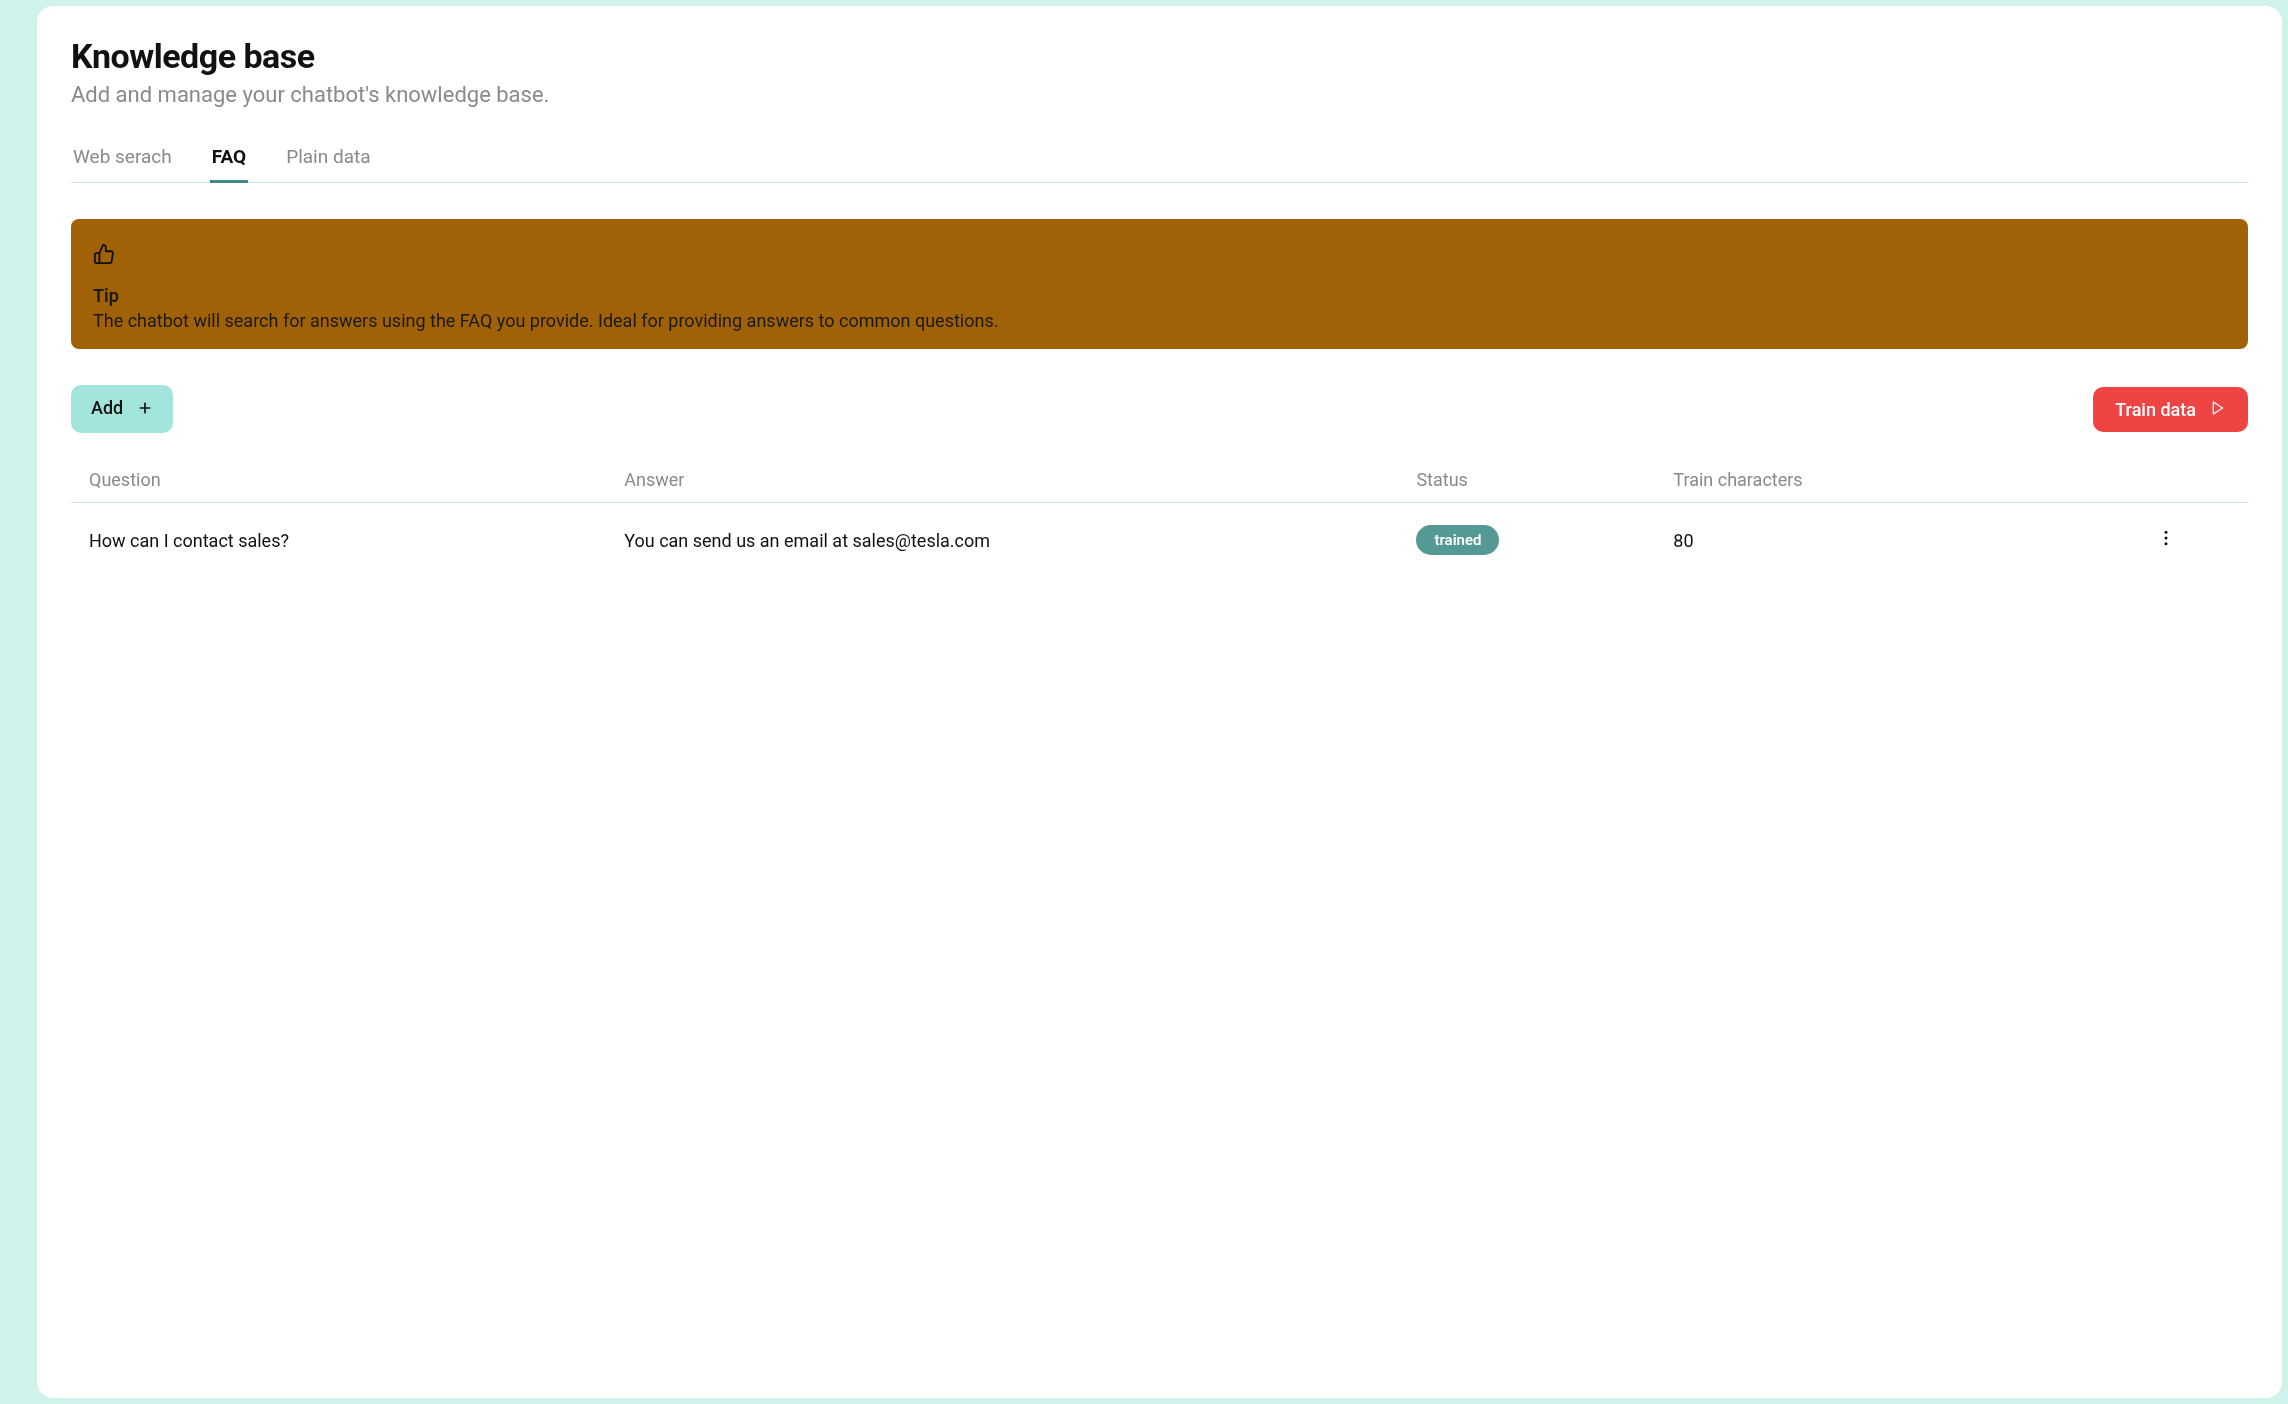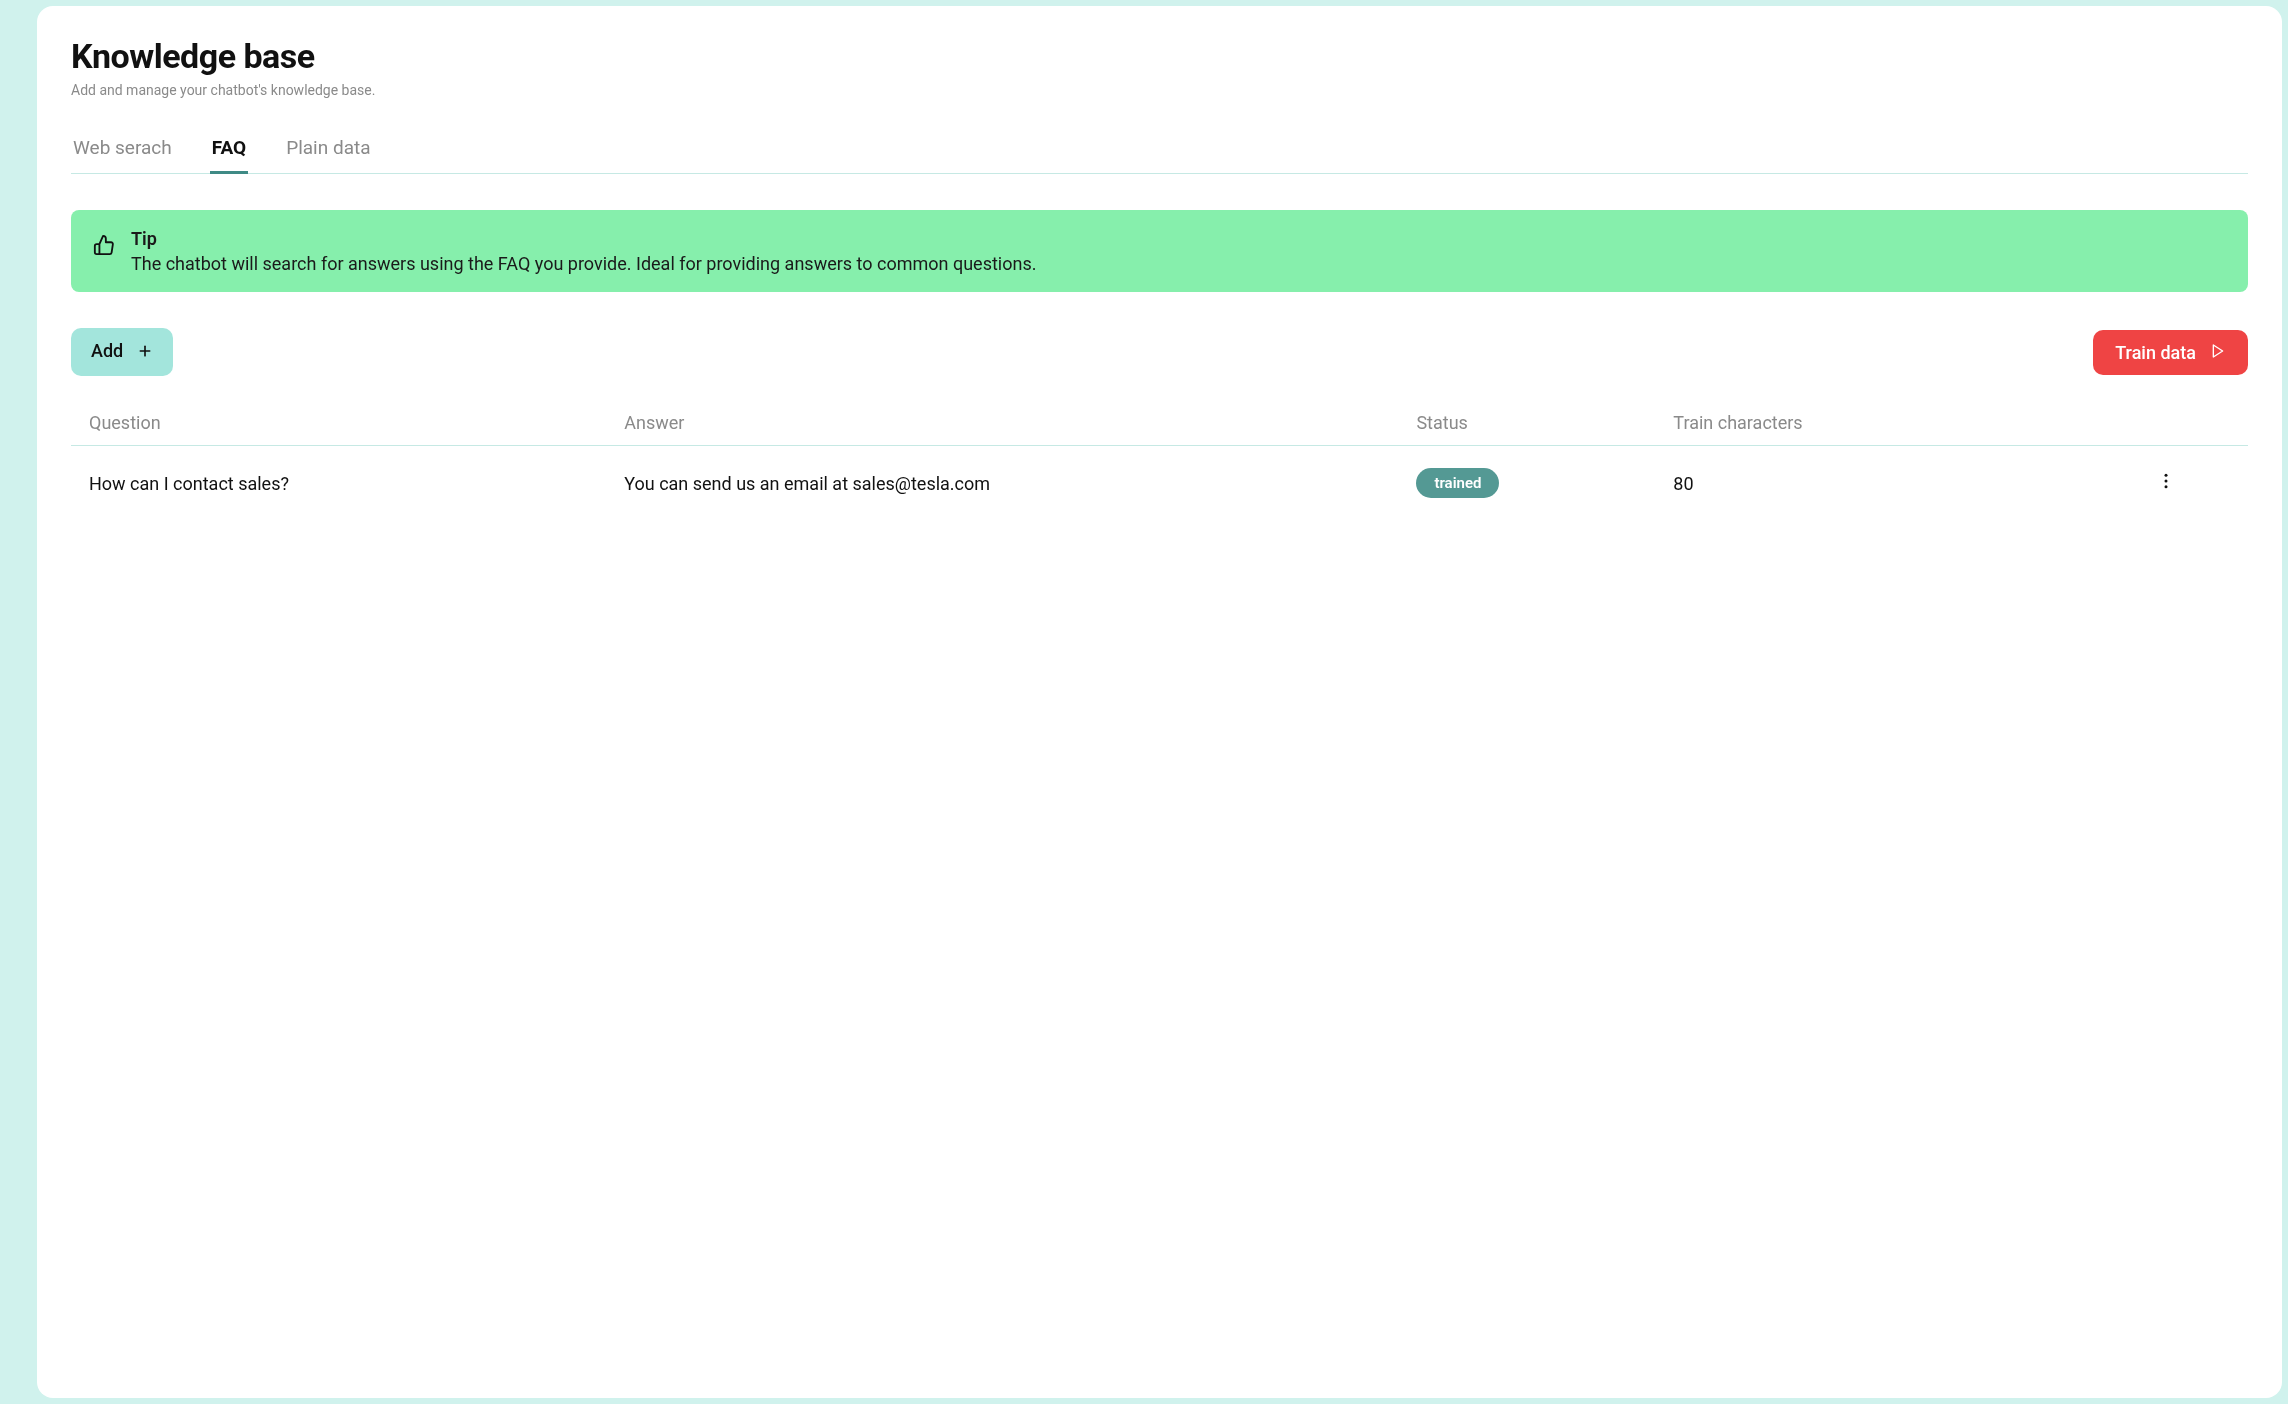--- a/index.html
+++ b/index.html
@@ -21,21 +21,21 @@
       margin-left: 31px;
     }
     .page-title {
       font-size: 34px;
       font-weight: 700;
       color: #111;
       letter-spacing: -0.5px;
       margin-bottom: 6px;
     }
     .page-subtitle {
-      font-size: 14px;
+      font-size: 22px;
       color: #8a8a8a;
       margin-bottom: 32px;
     }
     .tabs {
       display: flex;
       gap: 36px;
       border-bottom: 1px solid #c6e9e4;
       margin-bottom: 36px;
     }
     .tab {
@@ -55,27 +55,28 @@
     .tab.active::after {
       content: '';
       position: absolute;
       bottom: -1px;
       left: 0;
       right: 0;
       height: 3px;
       background: #3f8a85;
     }
     .tip-banner {
-      background: #86efac;
+      background: #a16207;
       border-radius: 8px;
       padding: 18px 22px;
       margin-bottom: 36px;
       display: flex;
       gap: 16px;
       align-items: flex-start;
+      flex-direction: column;
     }
     .tip-icon {
       flex-shrink: 0;
       margin-top: 6px;
     }
     .tip-title {
       font-size: 18px;
       font-weight: 600;
       color: #1a1a1a;
       margin-bottom: 4px;

